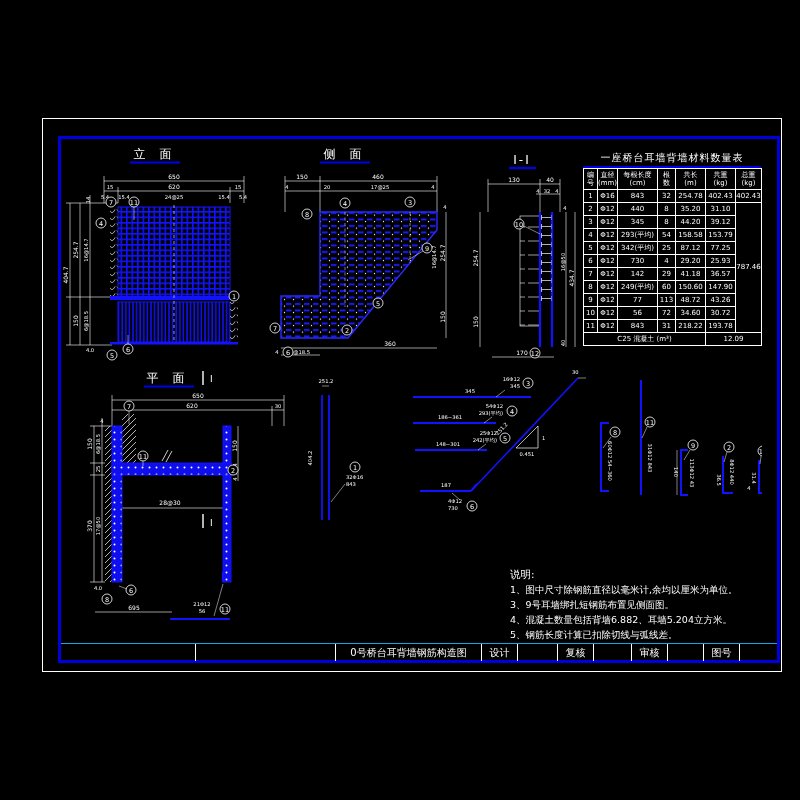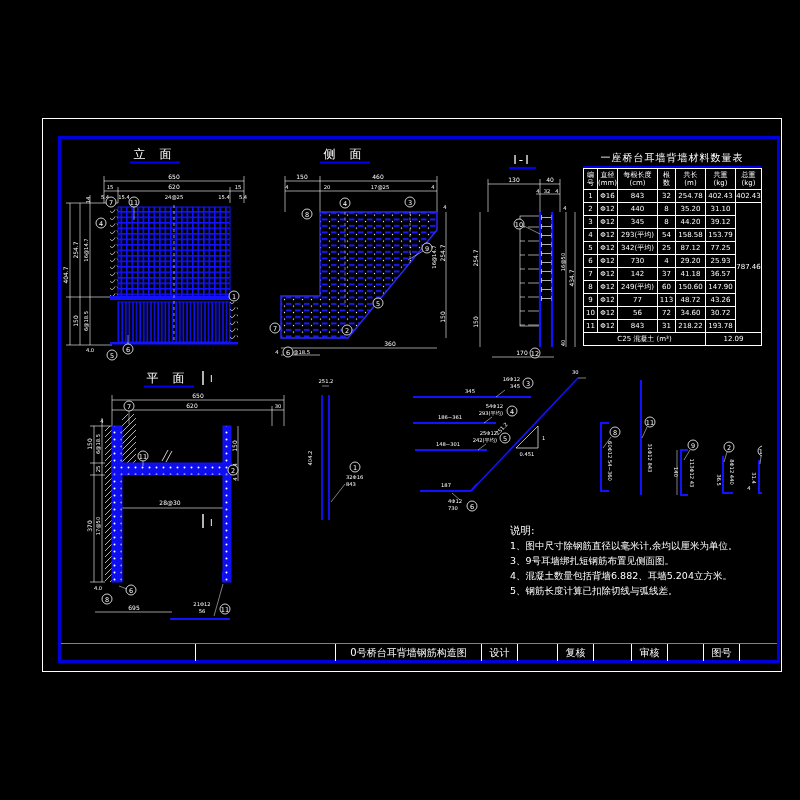--- a/index.html
+++ b/index.html
@@ -13,21 +13,21 @@
   #tbl-title{left:583px;top:151px;width:178px;text-align:center;font-size:10px;color:#fff;
              border-bottom:2px solid #0000ee;padding-bottom:1px;letter-spacing:1px;}
   #mat-table{left:583px;top:168px;width:178px;border-collapse:collapse;table-layout:fixed;
              font-size:7px;color:#fff;}
   #mat-table th,#mat-table td{border:1px solid #fff;text-align:center;padding:0;
              overflow:hidden;white-space:pre-line;line-height:1.15;}
   #mat-table th{font-weight:normal;height:20px;}
   #mat-table td{height:12px;}
   
   #notes{left:510px;top:523px;width:260px;font-size:9.5px;line-height:15px;color:#fff;}
-  #notes .nt{font-size:10.5px;}
+  #notes .nt{font-size:10.5px;margin-top:44px;}
   
   #titlebar{left:61px;top:643px;width:716px;height:17px;border-top:1px solid #0ea5e9;
             display:flex;align-items:center;font-size:10px;color:#fff;}
   #titlebar .cell{height:100%;border-right:1px solid #fff;display:flex;
                   align-items:center;justify-content:center;box-sizing:border-box;}
   #titlebar .cell:last-child{border-right:none;}
   svg text{fill:#fff;}
   .dim{font-size:6px;}
   .dim5{font-size:5.2px;}
   .reft{font-size:6.5px;}
@@ -344,21 +344,21 @@
           <td>Φ12</td>
           <td>730</td>
           <td>4</td>
           <td>29.20</td>
           <td>25.93</td>
         </tr>
         <tr>
           <td>7</td>
           <td>Φ12</td>
           <td>142</td>
-          <td>37</td>
+          <td>29</td>
           <td>41.18</td>
           <td>36.57</td>
         </tr>
         <tr>
           <td>8</td>
           <td>Φ12</td>
           <td>249(平均)</td>
           <td>60</td>
           <td>150.60</td>
           <td>147.90</td>

